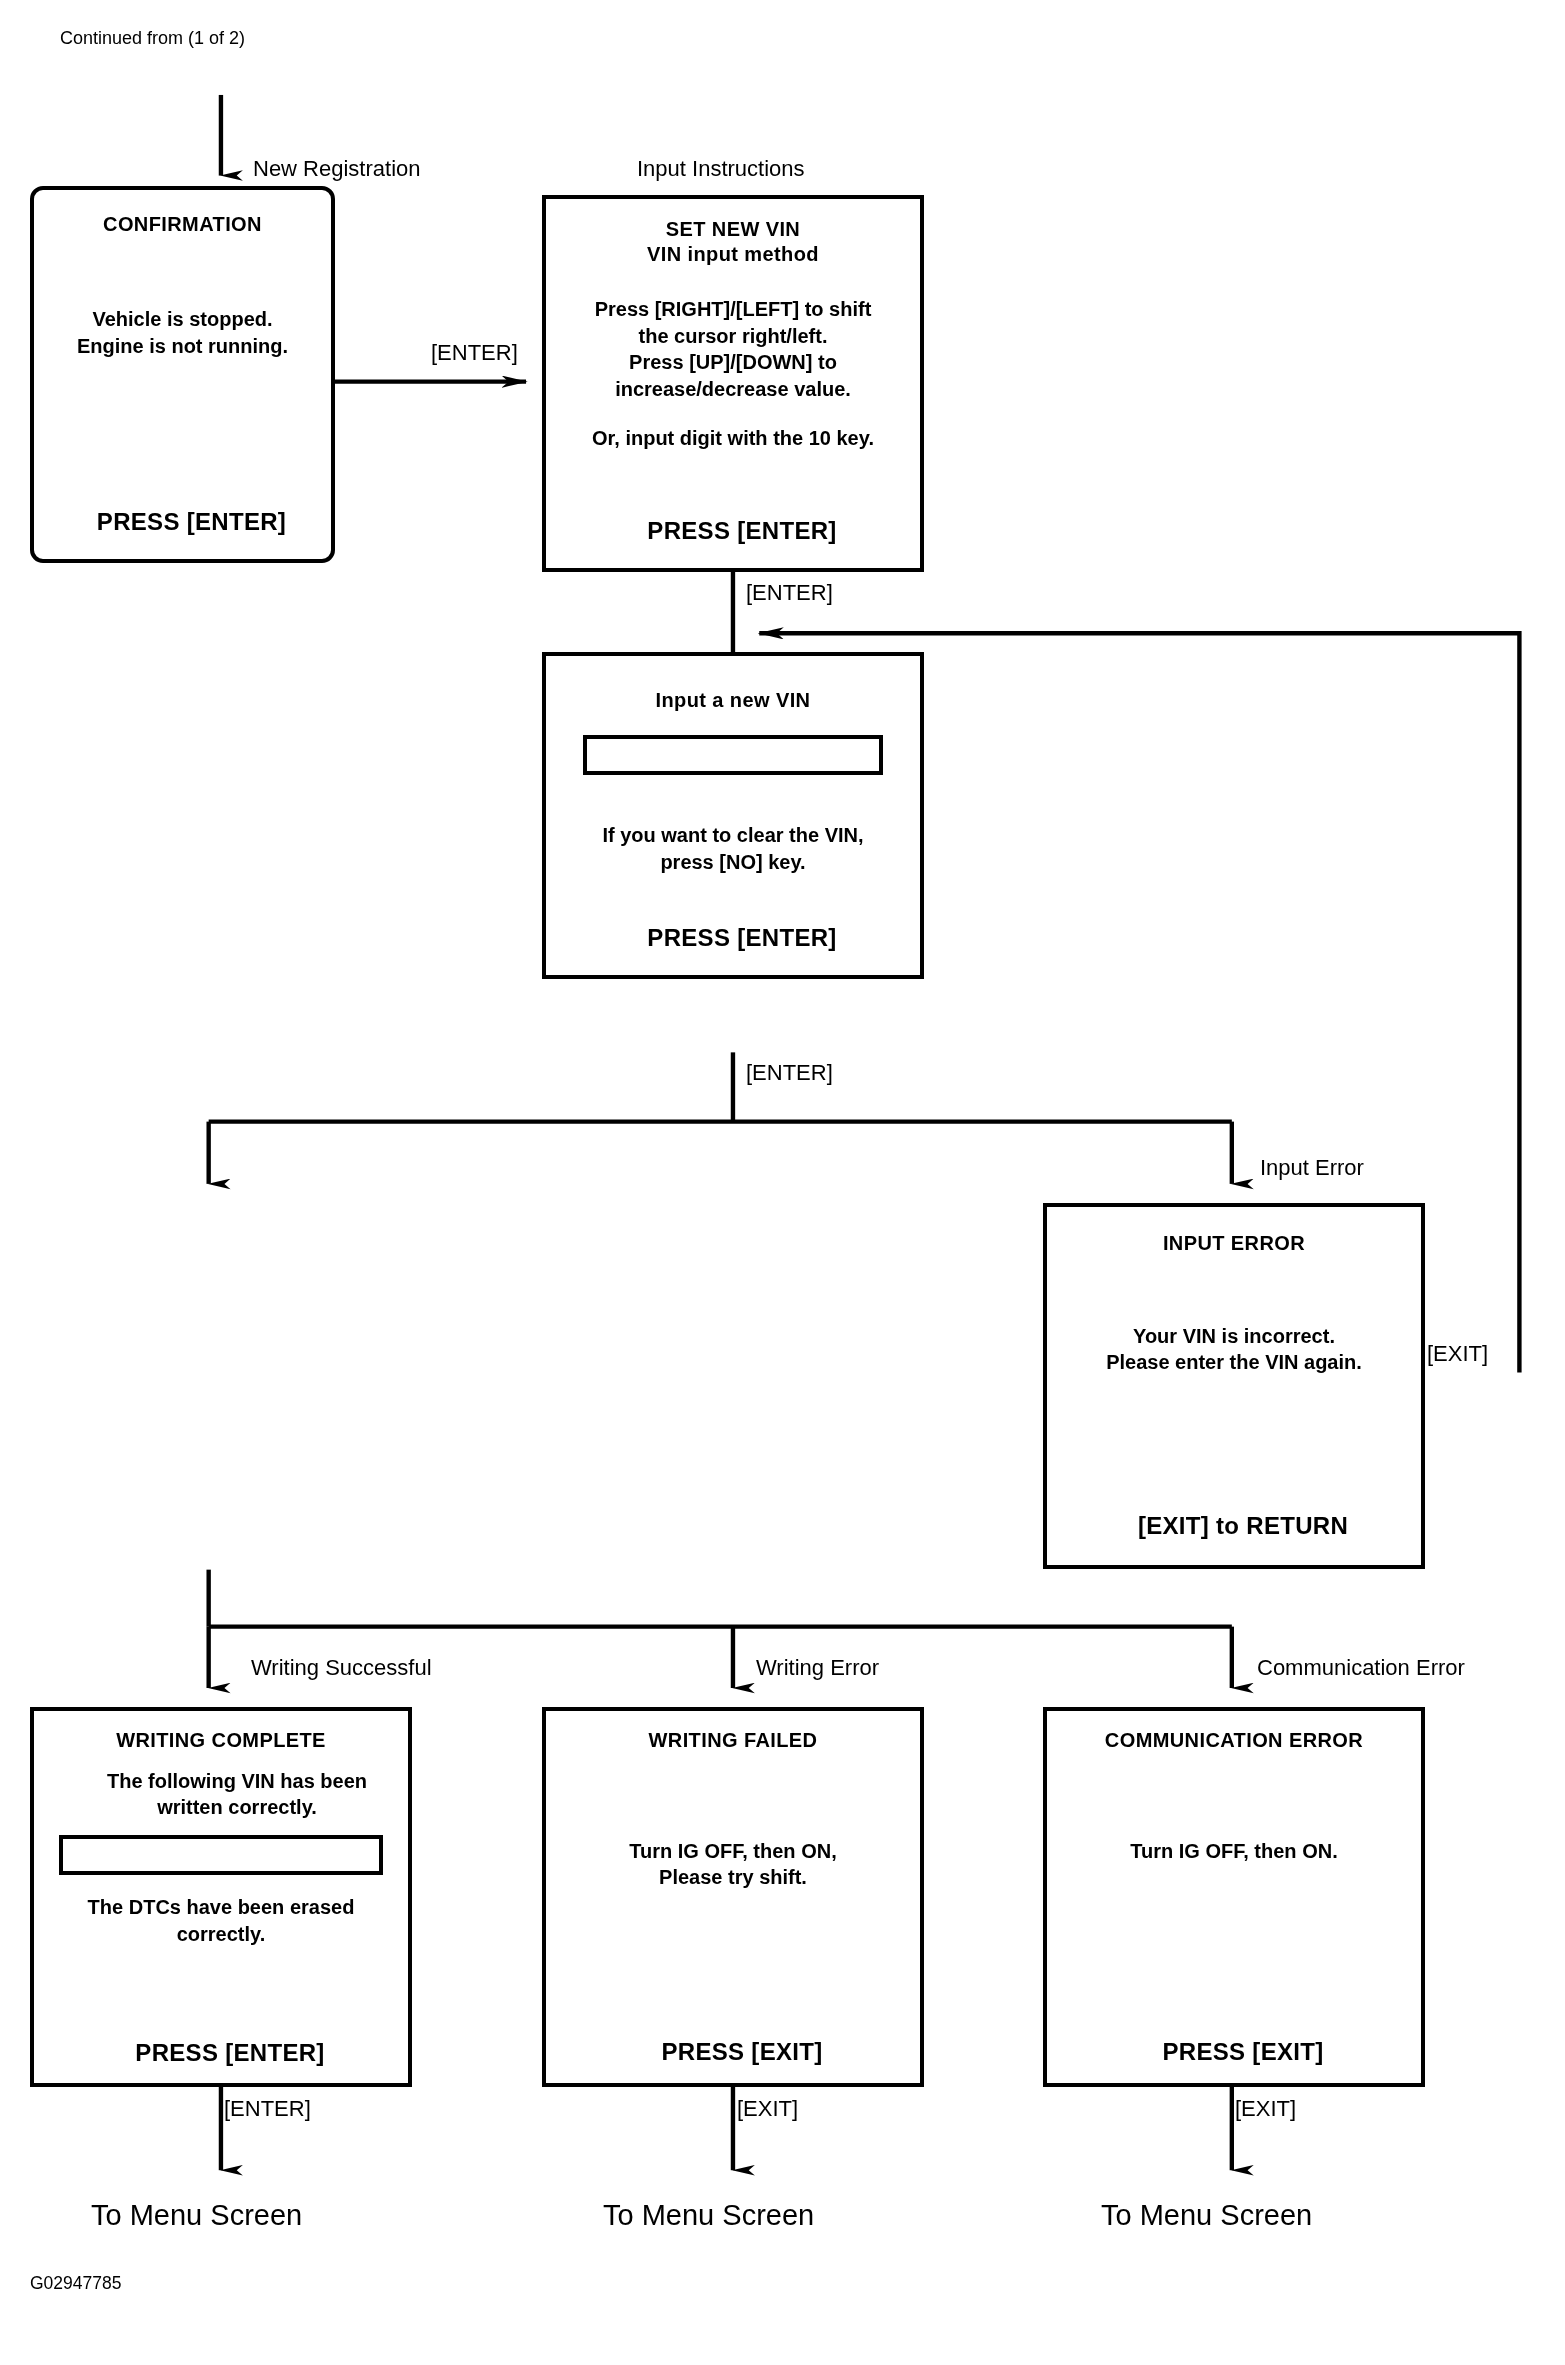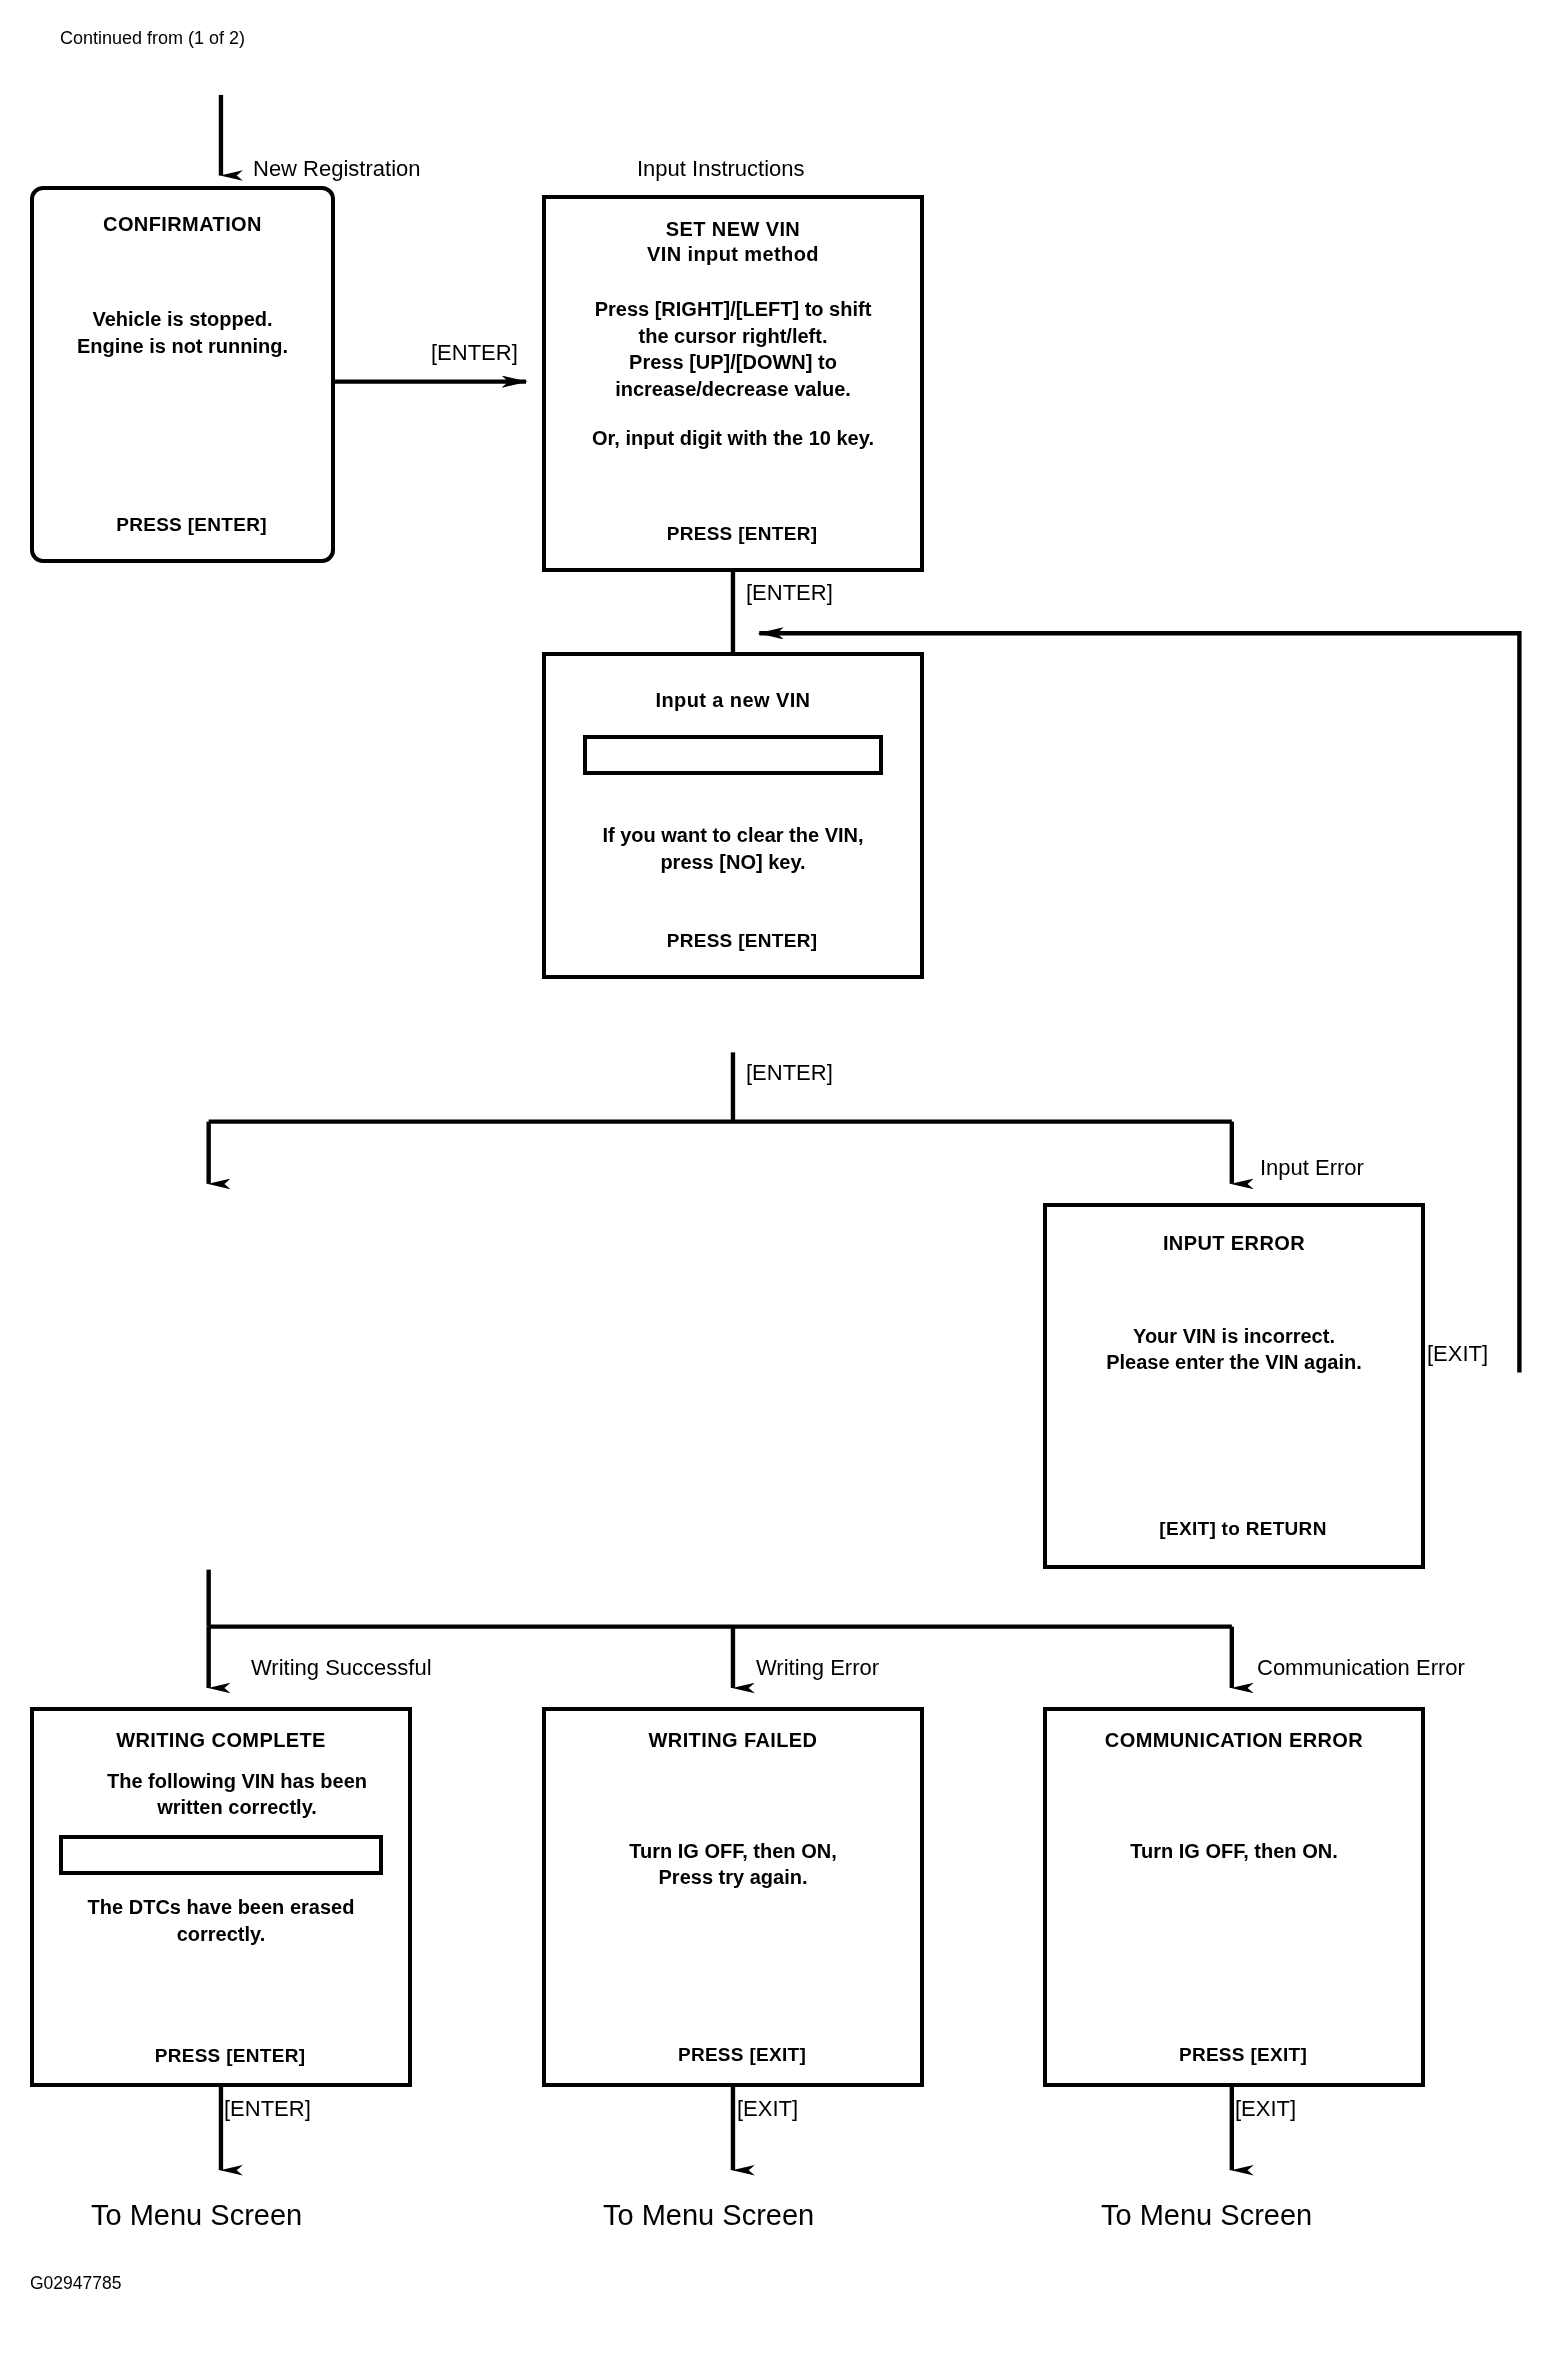--- a/index.html
+++ b/index.html
@@ -39,21 +39,21 @@
     font-size: 20px;
     letter-spacing: 0.4px;
   }
   .node .body {
     font-weight: bold;
     font-size: 20px;
     line-height: 1.33;
   }
   .node .footer {
     font-weight: bold;
-    font-size: 19px;
+    font-size: 24px;
     letter-spacing: 0.3px;
     padding-left: 18px;
   }
   .vinfield {
     border: 4.4px solid #000;
     background: #fff;
     height: 40px;
     box-sizing: border-box;
   }
   .caption {
@@ -204,21 +204,21 @@
       <div>The DTCs have been erased</div>
       <div>correctly.</div>
     </div>
     <div class="footer" style="position:absolute; left:0; right:0; bottom:16px;">PRESS [ENTER]</div>
   </div>
 
   <div class="node" style="left:542px; top:1707px; width:382px; height:380px;">
     <div class="title" style="margin-top:17.5px;">WRITING FAILED</div>
     <div class="body" style="margin-top:86px;">
       <div>Turn IG OFF, then ON,</div>
-      <div>Press try again.</div>
+      <div>Please try shift.</div>
     </div>
     <div class="footer" style="position:absolute; left:0; right:0; bottom:17.5px;">PRESS [EXIT]</div>
   </div>
 
   <div class="node" style="left:1043px; top:1707px; width:382px; height:380px;">
     <div class="title" style="margin-top:17.5px;">COMMUNICATION ERROR</div>
     <div class="body" style="margin-top:86px;">
       <div>Turn IG OFF, then ON.</div>
     </div>
     <div class="footer" style="position:absolute; left:0; right:0; bottom:17.5px;">PRESS [EXIT]</div>

